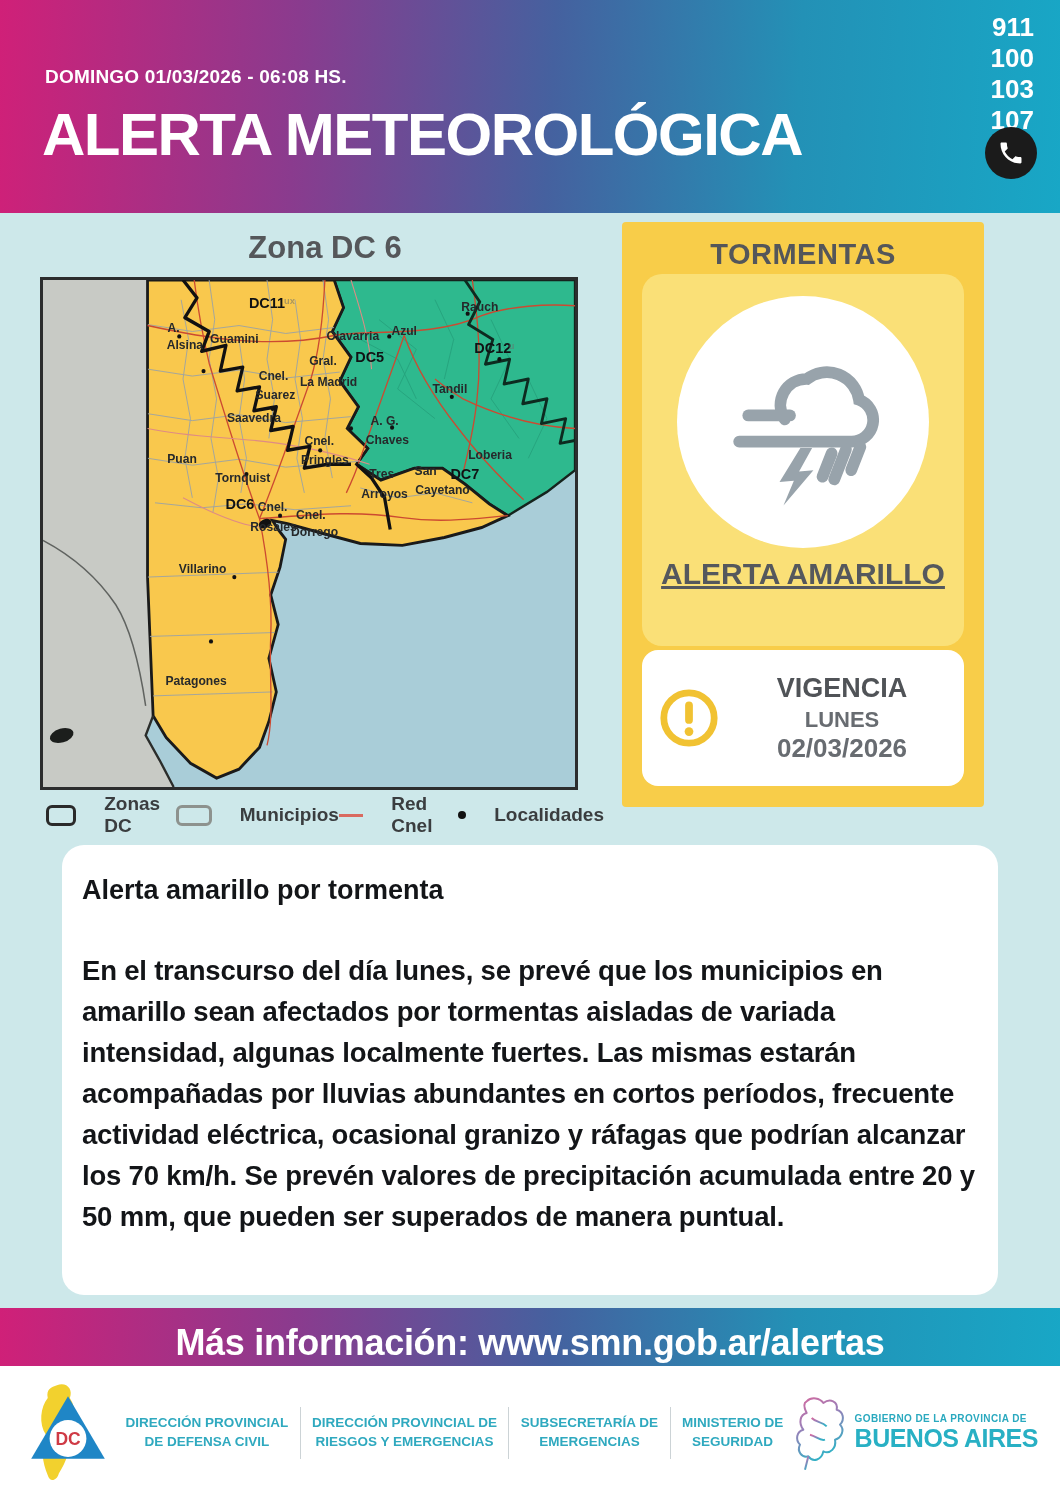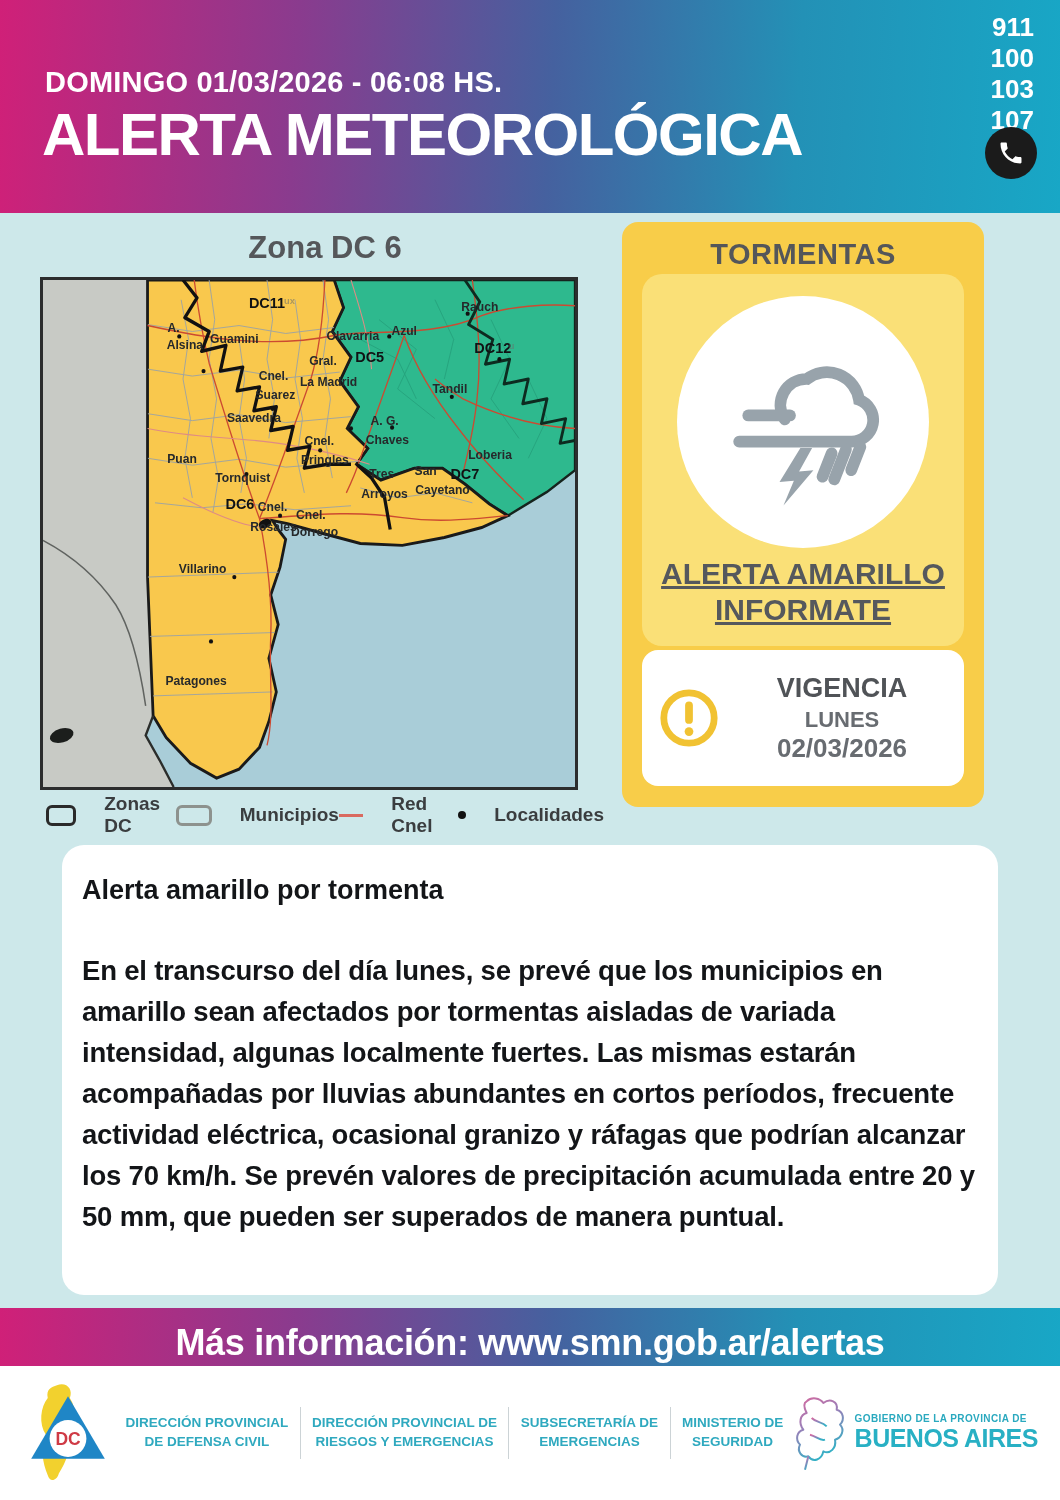--- a/index.html
+++ b/index.html
@@ -2,21 +2,21 @@
 <html><head>
 <meta charset="utf-8">
 <style>
   html,body{margin:0;padding:0;}
   body{width:1060px;height:1500px;position:relative;background:#cde8ea;
        font-family:"Liberation Sans", sans-serif;overflow:hidden;}
 
   
   .header{position:absolute;left:0;top:0;width:1060px;height:213px;
     background:linear-gradient(93deg,#d02078 0%,#8a3b8e 28%,#45619f 52%,#2391b6 75%,#18a7c6 100%);}
-  .date-line{position:absolute;left:45px;top:66px;font-size:29px;font-weight:bold;color:#fff;letter-spacing:.2px;}
+  .date-line{position:absolute;left:45px;top:66px;font-size:19px;font-weight:bold;color:#fff;letter-spacing:.2px;}
   .main-title{position:absolute;left:42px;top:100px;font-size:60px;font-weight:bold;color:#fff;letter-spacing:-1.5px;}
   .numbers{position:absolute;right:26px;top:12px;text-align:right;color:#fff;font-weight:bold;font-size:26px;line-height:31px;}
   .phone-circle{position:absolute;left:985px;top:127px;width:52px;height:52px;border-radius:50%;
     background:#1b1b1b;display:flex;align-items:center;justify-content:center;}
 
   
   .map-title{position:absolute;left:40px;top:230px;width:570px;text-align:center;
     font-size:31px;font-weight:bold;color:#55575a;}
   .map-box{position:absolute;left:40px;top:277px;width:538px;height:513px;
     border:3px solid #2c2d2e;box-sizing:border-box;background:#a9cdd8;}
@@ -28,21 +28,21 @@
   .legend{position:absolute;left:40px;top:793px;width:570px;display:flex;
     justify-content:space-between;align-items:center;padding:0 6px;box-sizing:border-box;}
   .legend-item{display:flex;align-items:center;gap:28px;font-size:19px;font-weight:bold;color:#3a3d3f;}
   .sw-zonas{width:30px;height:15px;border:3.5px solid #2a2a2a;border-radius:6px;}
   .sw-muni{width:30px;height:15px;border:3.5px solid #8d928e;border-radius:6px;}
   .sw-road{width:30px;height:3px;background:#d96a60;}
   .sw-dot{width:8px;height:8px;border-radius:50%;background:#111;}
 
   
   .alert-card{position:absolute;left:622px;top:222px;width:362px;height:585px;
-    background:#f8cd49;border-radius:16px;}
+    background:#f8cd49;border-radius:4px;}
   .alert-title{margin-top:16px;text-align:center;font-size:29px;font-weight:bold;color:#54565a;letter-spacing:.5px;}
   .alert-inner{position:absolute;left:20px;top:52px;width:322px;height:372px;background:#fae077;border-radius:20px;}
   .icon-circle{width:252px;height:252px;border-radius:50%;background:#fff;margin:22px auto 0;
     display:flex;align-items:center;justify-content:center;}
   .alert-level{margin-top:8px;text-align:center;font-size:30px;font-weight:bold;color:#55585d;line-height:1.2;text-decoration:underline;}
   .vigencia{position:absolute;left:20px;top:428px;width:322px;height:136px;background:#fff;border-radius:16px;
     display:flex;align-items:center;padding-left:16px;box-sizing:border-box;}
   .vig-text{flex:1;text-align:center;}
   .vig-title{font-size:27px;font-weight:bold;color:#505357;}
   .vig-day{font-size:22px;font-weight:bold;color:#686c71;margin-top:3px;text-align:center;}
@@ -251,21 +251,20 @@
           <path d="M24 61 H56"></path>
           <path d="M88 90 L81 108"></path>
           <path d="M99 87 L90 110"></path>
           <path d="M110 85 L103 103"></path>
         </g>
         <path fill="#98a3ab" d="M64 86 L48 112 L59 111 L51 130 L74 103 L63 104 L73 86 Z"></path>
       </svg>
     </div>
     <div class="alert-level">
       <div>ALERTA AMARILLO</div>
-      <div>INFORMATE</div>
     </div>
   </div>
   <div class="vigencia">
     <svg width="62" height="62" viewBox="0 0 64 64">
       <circle cx="32" cy="32" r="26" stroke="#f1c232" stroke-width="7" fill="none"></circle>
       <rect x="28" y="15" width="8" height="23" rx="4" fill="#f1c232"></rect>
       <circle cx="32" cy="46" r="4.5" fill="#f1c232"></circle>
     </svg>
     <div class="vig-text">
       <div class="vig-title">VIGENCIA</div>

